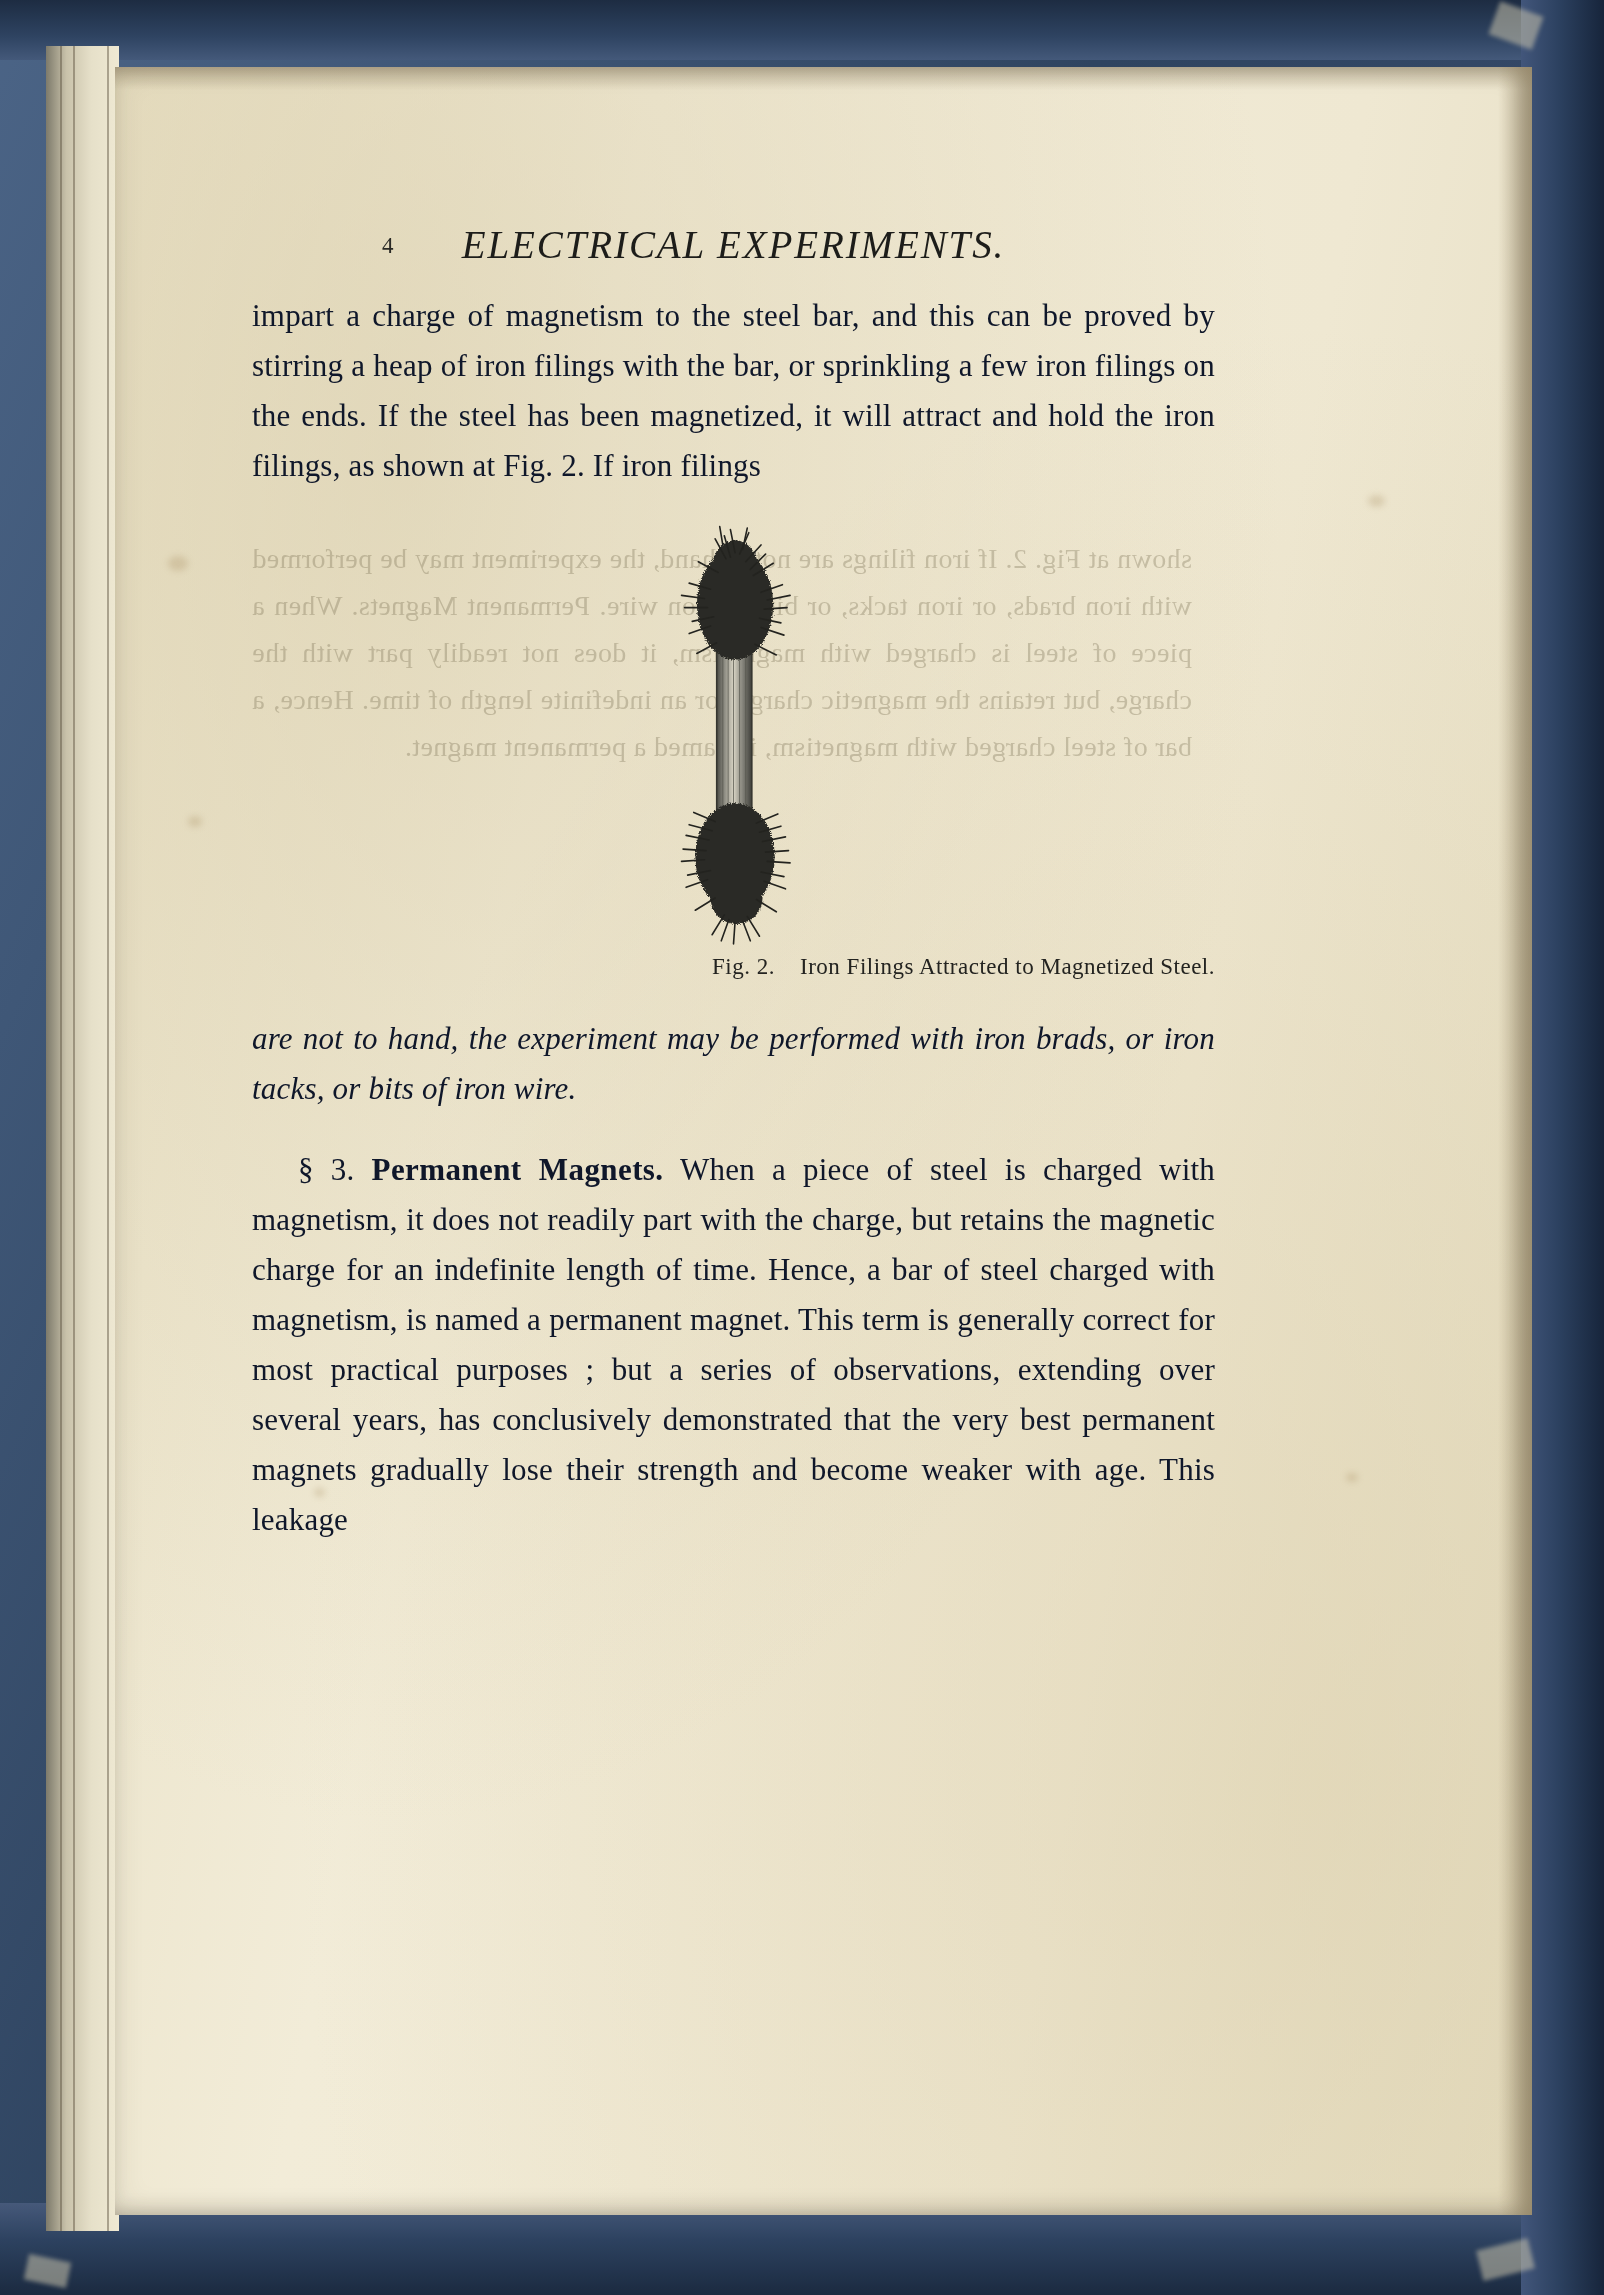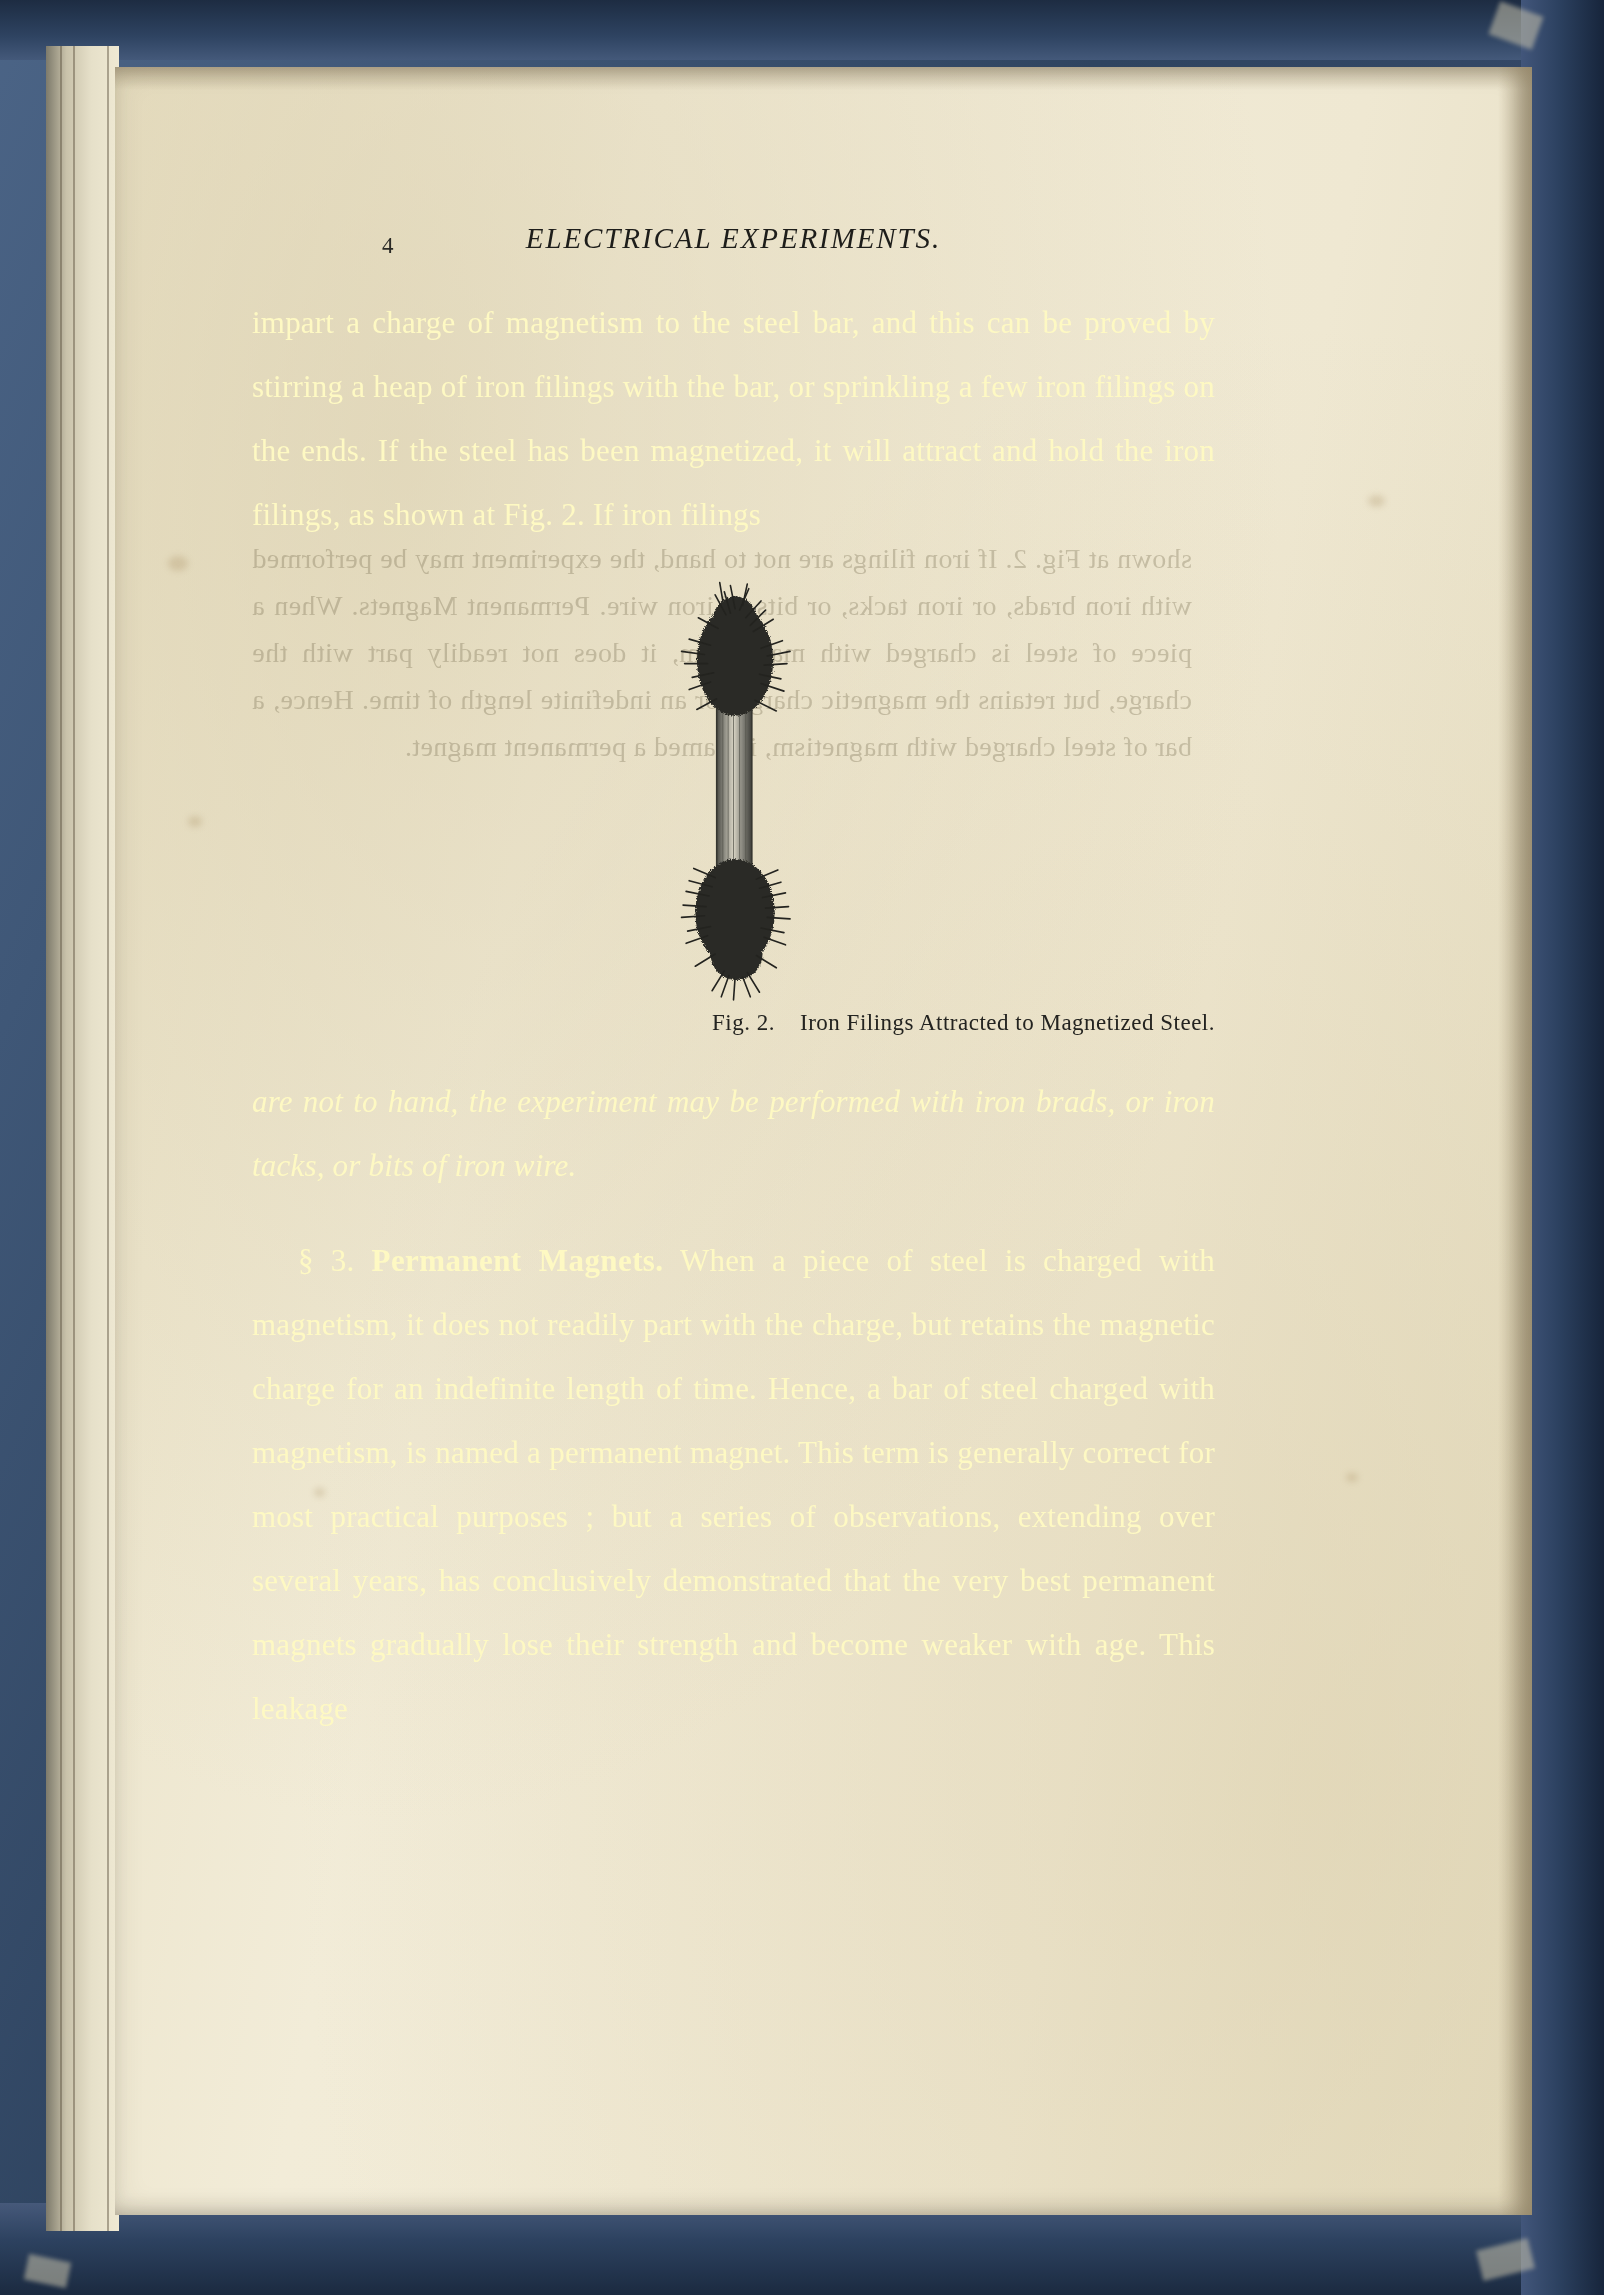--- a/index.html
+++ b/index.html
@@ -137,32 +137,32 @@
     left: 130px;
     top: 10.7px;
     font-size: 23px;
     color: #2a2a26;
   }
   .head-title {
     position: absolute;
     left: 0; right: 0;
     text-align: center;
     font-style: italic;
-    font-size: 29px;
+    font-size: 39px;
     letter-spacing: 1.9px;
     color: #1d1d1a;
     font-family: "Liberation Serif", serif;
   }
 
   .para {
     font-size: 31px;
-    line-height: 64px;
+    line-height: 50px;
     text-align: justify;
     text-justify: inter-word;
-    color: #fef9c3;
+    color: #0f172a;
     letter-spacing: 0.2px;
   }
   .para.first { margin-top: 27.5px; }
 
   .figure {
     position: relative;
     margin: 26px 0 0 0;
     height: 428px;
   }
   .figure svg { display: block; margin: 0 auto; }

